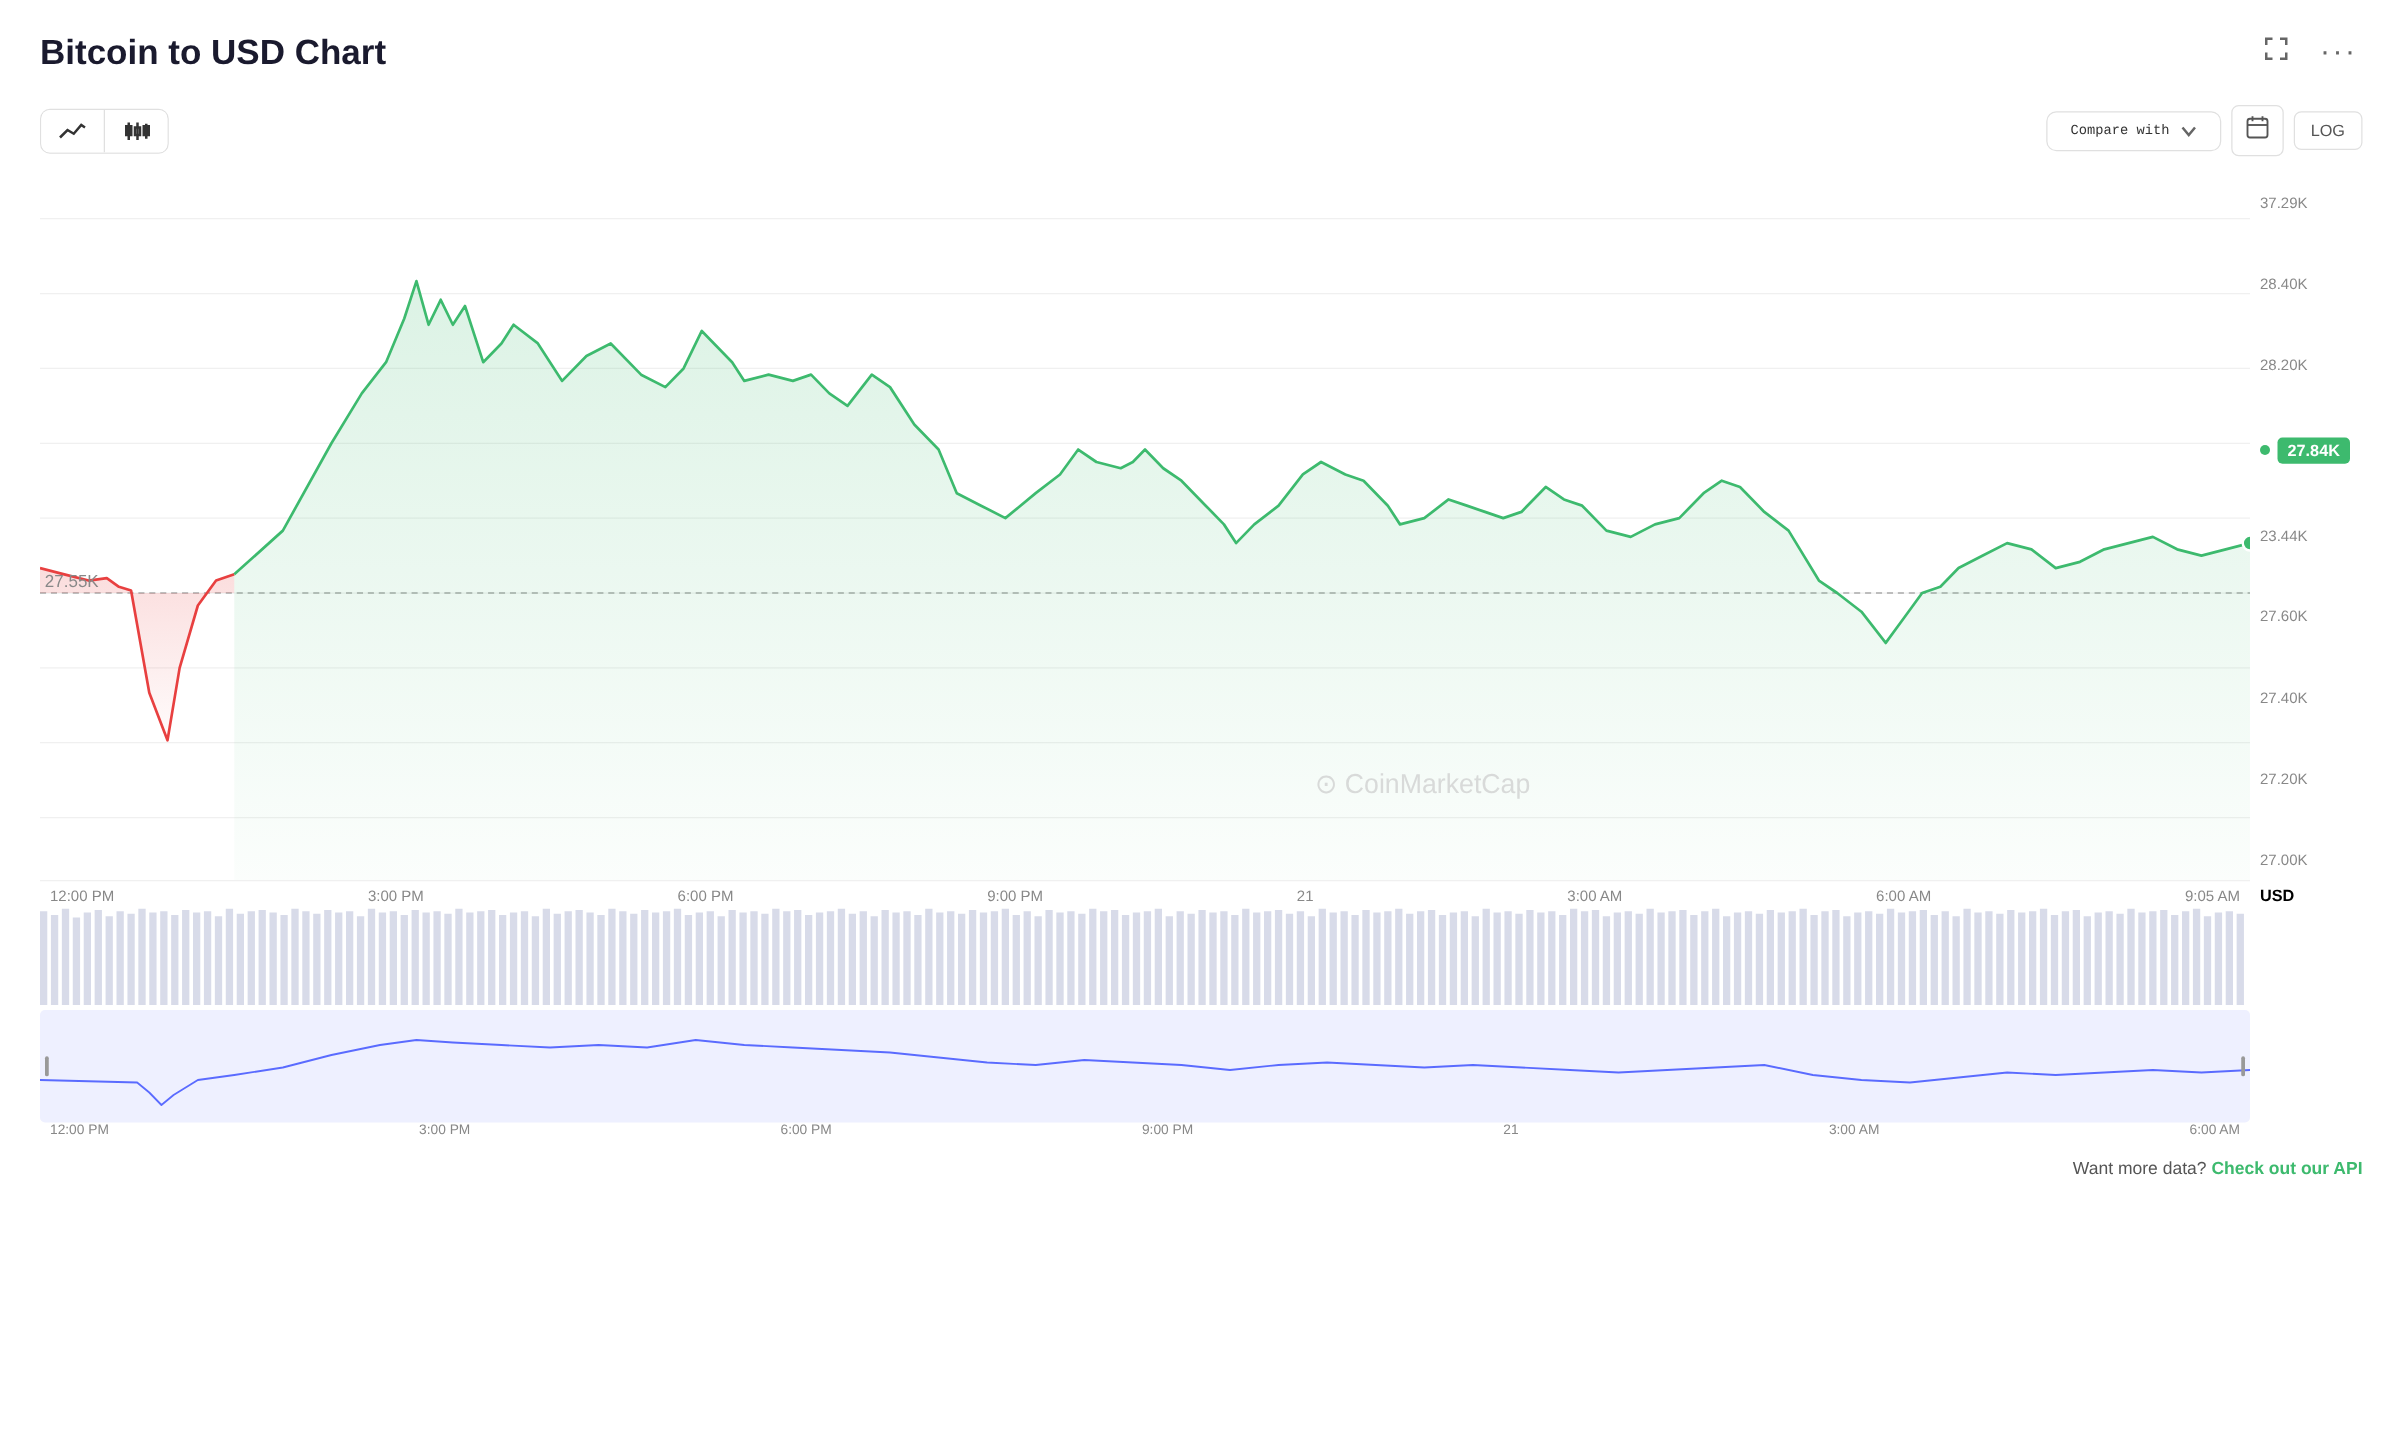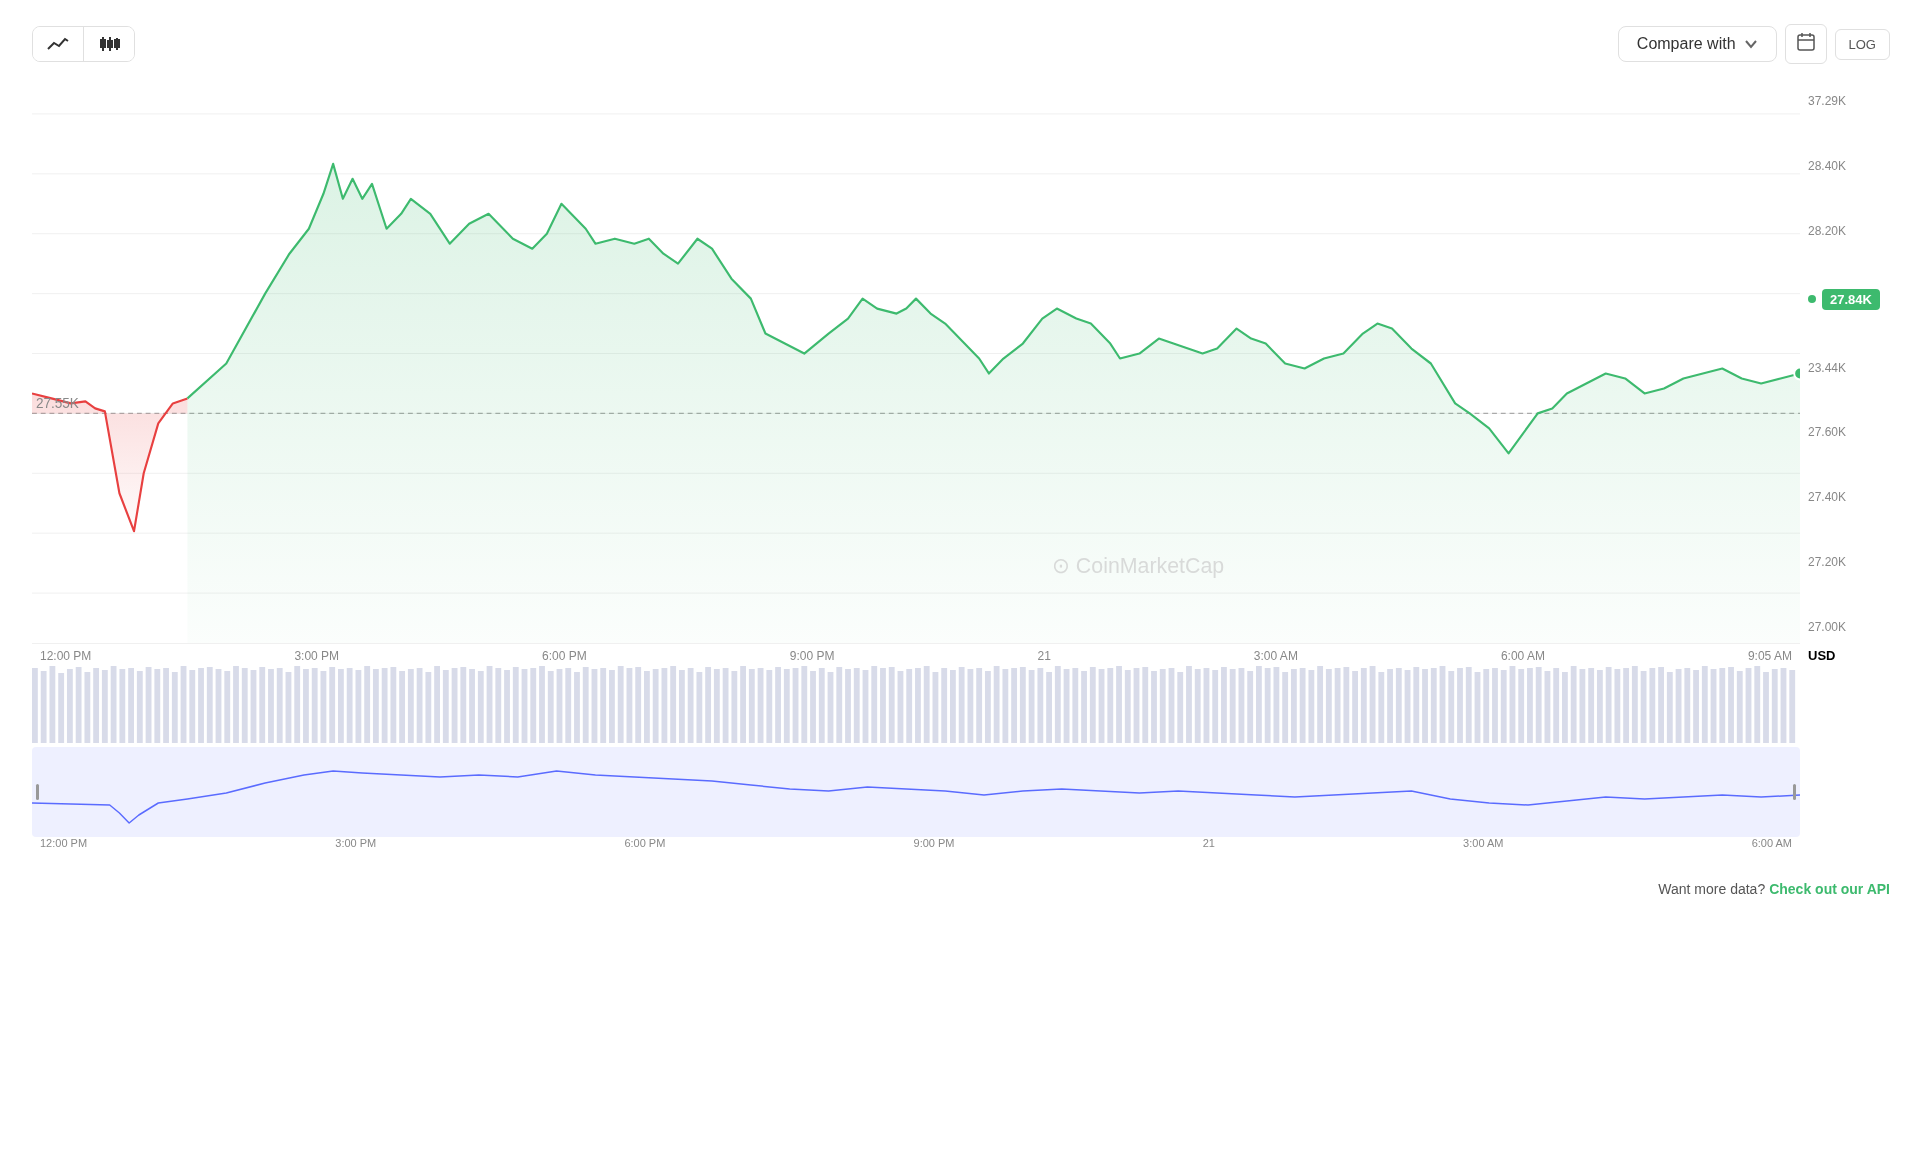--- a/index.html
+++ b/index.html
@@ -101,23 +101,24 @@
     }
     .compare-btn {
       display: flex;
       align-items: center;
       gap: 8px;
       padding: 8px 18px;
       border: 1.5px solid #e0e0e0;
       border-radius: 8px;
       background: #fff;
       cursor: pointer;
-      font-size: 16px;
+      font-size: 11px;
       font-weight: 500;
       color: #333;
+      font-family: Liberation Mono, monospace;
     }
     .compare-btn svg {
       color: #666;
     }
     .time-group {
       display: flex;
       align-items: center;
       gap: 2px;
     }
     .time-btn {
@@ -239,36 +240,50 @@
       justify-content: space-between;
       padding: 0 8px;
     }
     .mini-x-label {
       font-size: 11px;
       color: #888;
     }
     .api-footer {
       display: flex;
       justify-content: flex-end;
-      margin-top: 32px;
+      margin-top: 16px;
       font-size: 14px;
       color: #555;
     }
     .api-link {
       color: #3dba6e;
       font-weight: 600;
       cursor: pointer;
       text-decoration: none;
     }
   </style>
 </head>
 <body>
 
 <div class="container">
 
+  <div class="header-row">
+    <h1 class="title">Bitcoin to USD Chart</h1>
+    <div class="header-icons">
+      <span class="icon-btn">
+        <svg width="22" height="22" viewBox="0 0 22 22" fill="none" stroke="#666" stroke-width="2">
+          <polyline points="3,8 3,3 8,3"></polyline>
+          <polyline points="14,3 19,3 19,8"></polyline>
+          <polyline points="19,14 19,19 14,19"></polyline>
+          <polyline points="8,19 3,19 3,14"></polyline>
+        </svg>
+      </span>
+      <span class="icon-btn" style="font-size:24px;letter-spacing:2px;color:#666;">···</span>
+    </div>
+  </div>
 
   <div class="toolbar-row">
     <div class="left-toolbar">
 
 
       <div class="chart-type-group">
         <button class="chart-type-btn active">
           <svg width="22" height="18" viewBox="0 0 22 18" fill="none" stroke="#333" stroke-width="2">
             <polyline points="1,14 7,8 12,11 18,4 21,6"></polyline>
           </svg>

